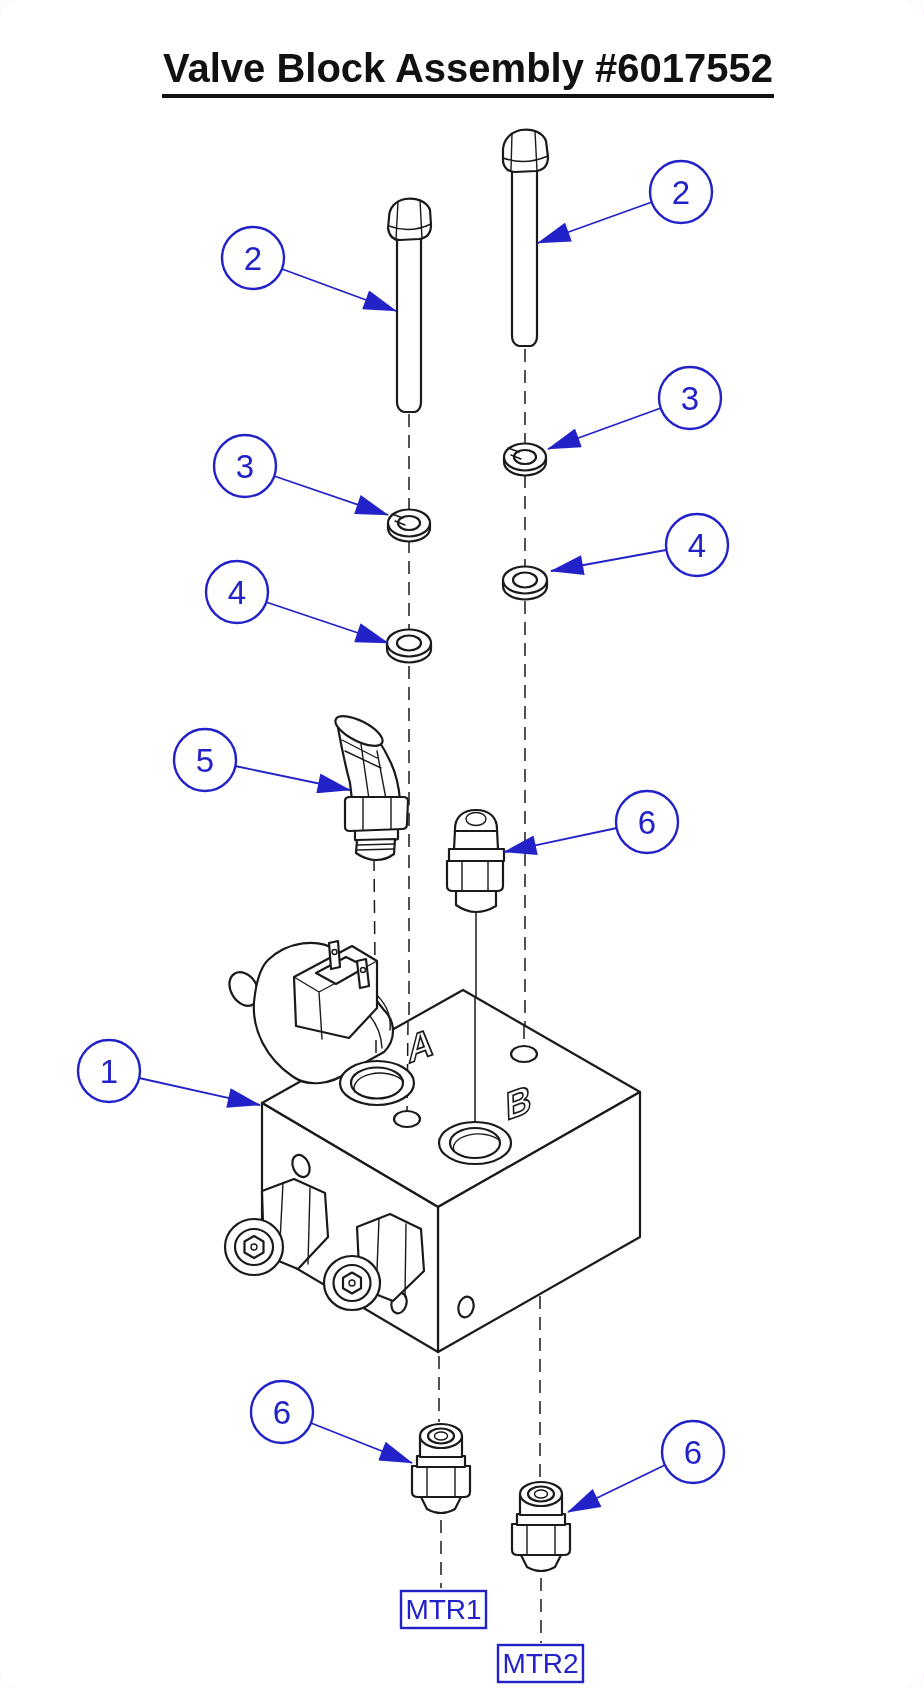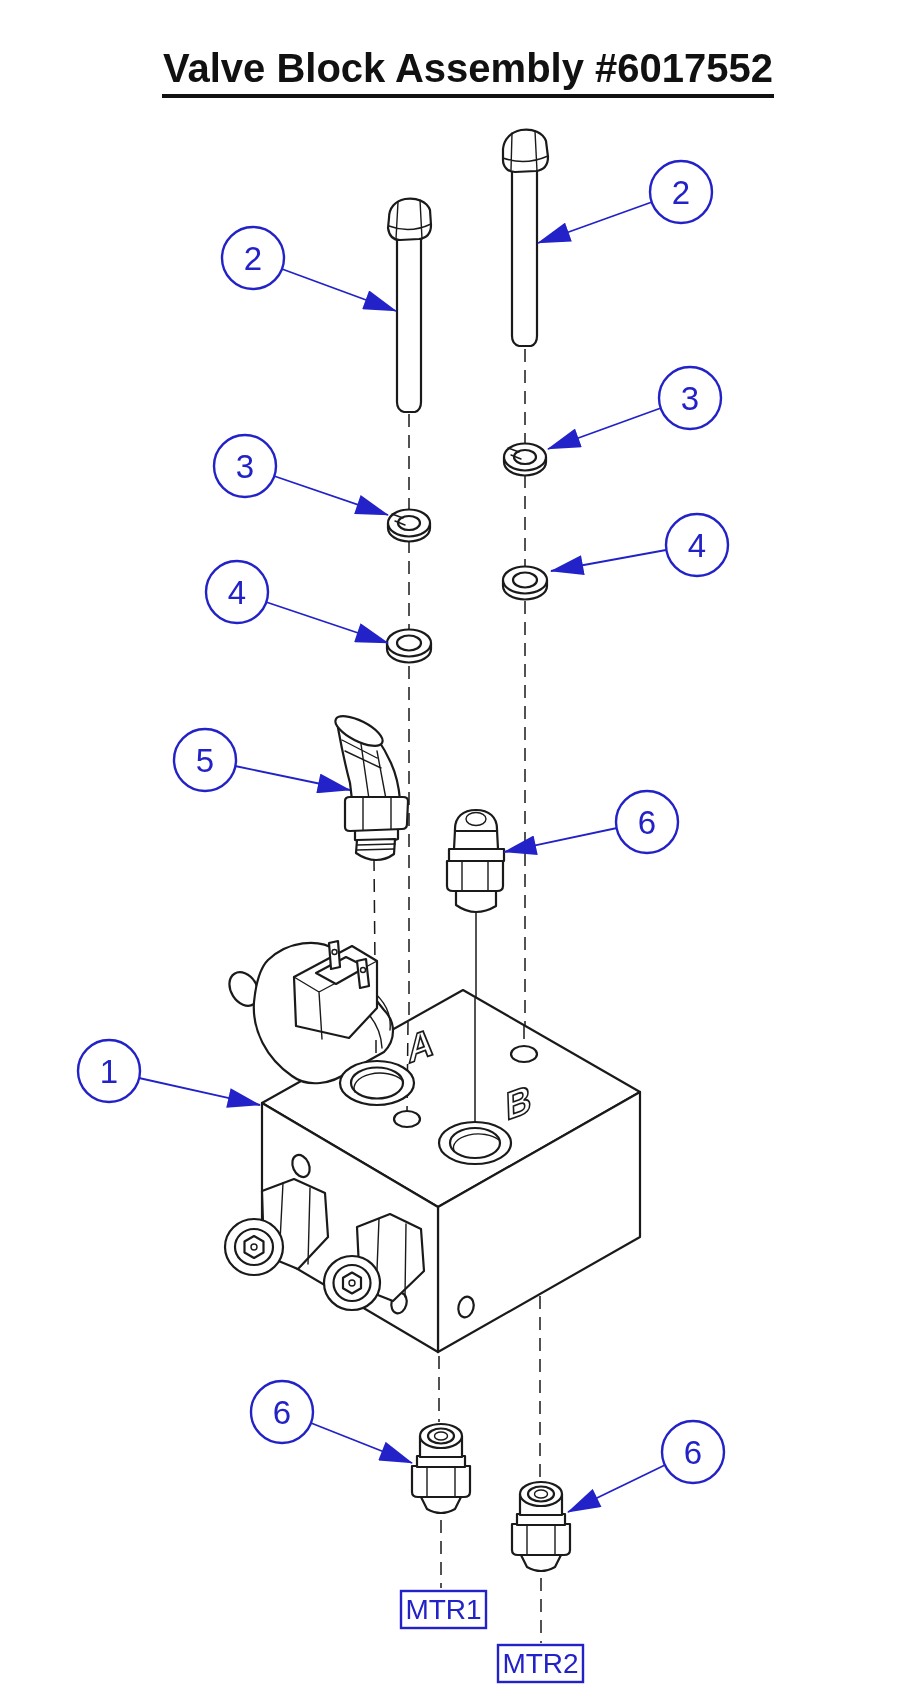--- a/index.html
+++ b/index.html
@@ -1,17 +1,17 @@
 <!DOCTYPE html>
 <html><head>
 <meta charset="utf-8">
 <style>
   html,body{margin:0;padding:0;background:#fff;}
   .stage{position:relative;width:924px;height:1688px;background:#f0abfc;overflow:hidden;
-         font-family:"Liberation Sans",sans-serif;}
+         font-family:"Liberation Sans",sans-serif;border-radius:16px;}
   svg{display:block}
   
   .k   {stroke:#1a1a1a;stroke-width:2.2;fill:none;stroke-linecap:round;stroke-linejoin:round;}
   .thin{stroke-width:1.4;}
   .w   {stroke:#1a1a1a;stroke-width:2.2;fill:#ffffff;stroke-linejoin:round;}
   .cl  {stroke:#1a1a1a;stroke-width:1.5;fill:none;}
   .dsh {stroke-dasharray:13 8;}
   
   .blu {stroke:#2222c8;stroke-width:1.8;fill:none;}
   .bluw{stroke:#2222c8;stroke-width:2.4;fill:#ffffff;}

